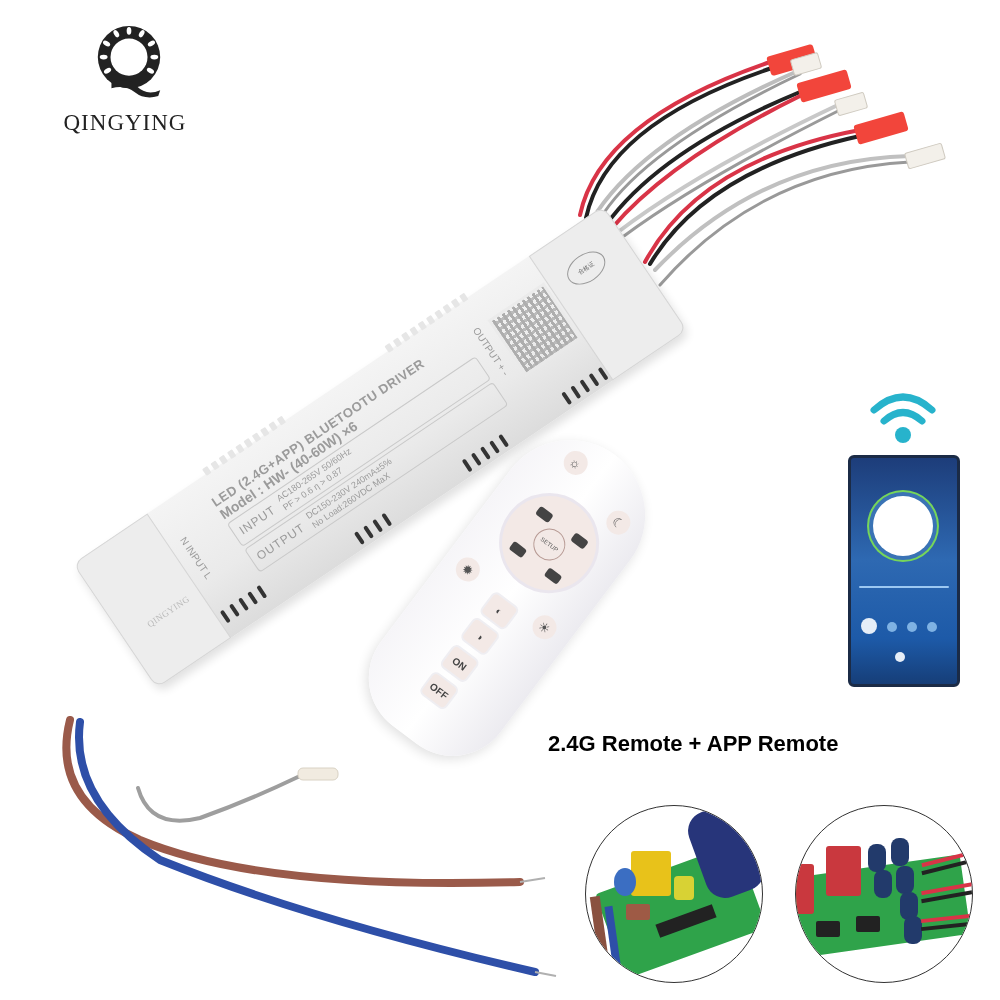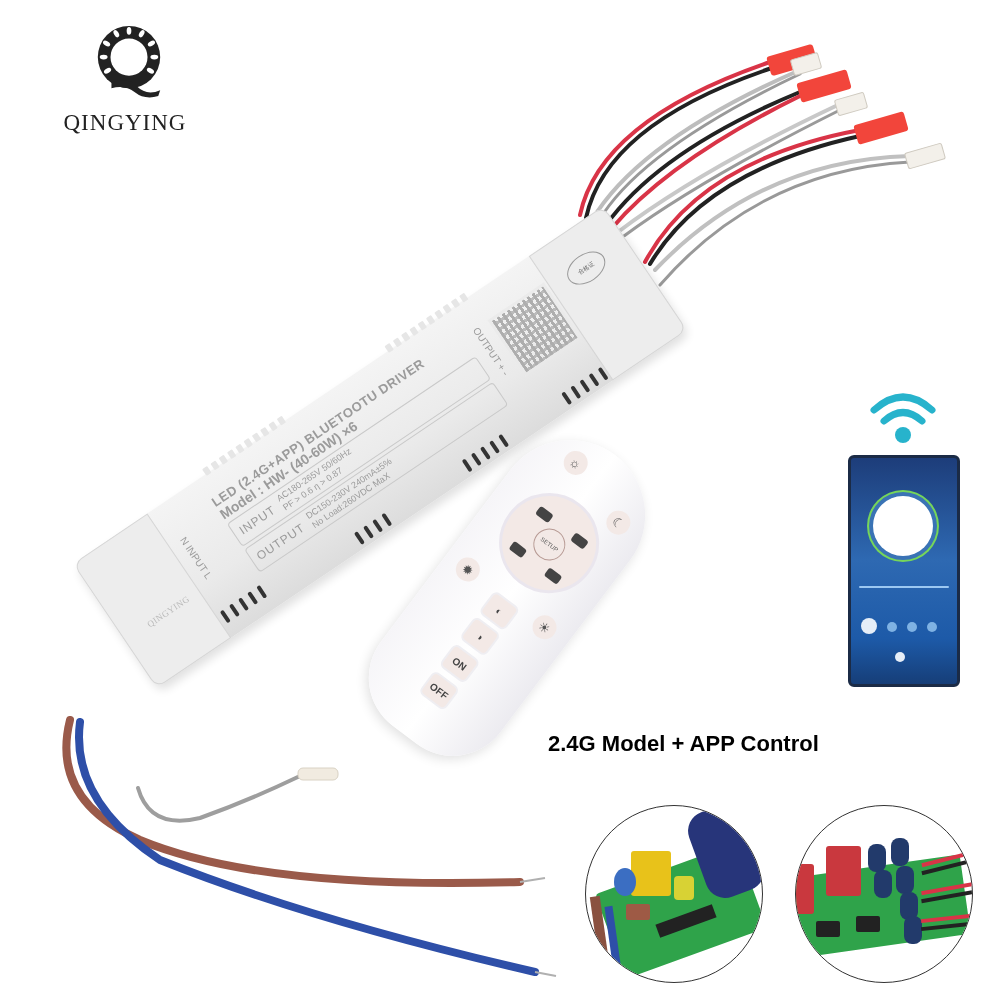--- a/index.html
+++ b/index.html
@@ -304,21 +304,21 @@
 <div class="abs phone">
   <div class="dial"></div>
   <div class="slider"></div>
   <div class="dot" style="left:10px; top:160px; width:16px; height:16px; background:#e6eef8;"></div>
   <div class="dot" style="left:36px; top:164px;"></div>
   <div class="dot" style="left:56px; top:164px;"></div>
   <div class="dot" style="left:76px; top:164px;"></div>
   <div class="dot" style="left:44px; top:194px; background:#e6eef8;"></div>
 </div>
 
-<div class="abs caption">2.4G Model + APP Control</div>
+<div class="abs caption">2.4G Remote + APP Remote</div>
 
 <div class="abs inset" style="left:585px; top:805px;">
   <div class="pcb" style="left:20px; top:60px; width:150px; height:90px; transform:rotate(-20deg);"></div>
   <div class="part" style="left:110px; top:0; width:60px; height:90px; background:#27357a; border-radius:20px; transform:rotate(-20deg);"></div>
   <div class="part" style="left:45px; top:45px; width:40px; height:45px; background:#e8c21a; border-radius:3px;"></div>
   <div class="part" style="left:28px; top:62px; width:22px; height:28px; background:#3b6ec2; border-radius:50%;"></div>
   <div class="part" style="left:88px; top:70px; width:20px; height:24px; background:#d8d234; border-radius:4px;"></div>
   <div class="part" style="left:10px; top:90px; width:10px; height:90px; background:#8a5140; transform:rotate(-8deg);"></div>
   <div class="part" style="left:24px; top:100px; width:8px; height:80px; background:#2e4fa8; transform:rotate(-8deg);"></div>
   <div class="part" style="left:40px; top:98px; width:24px; height:16px; background:#9e5a45; border-radius:2px;"></div>

